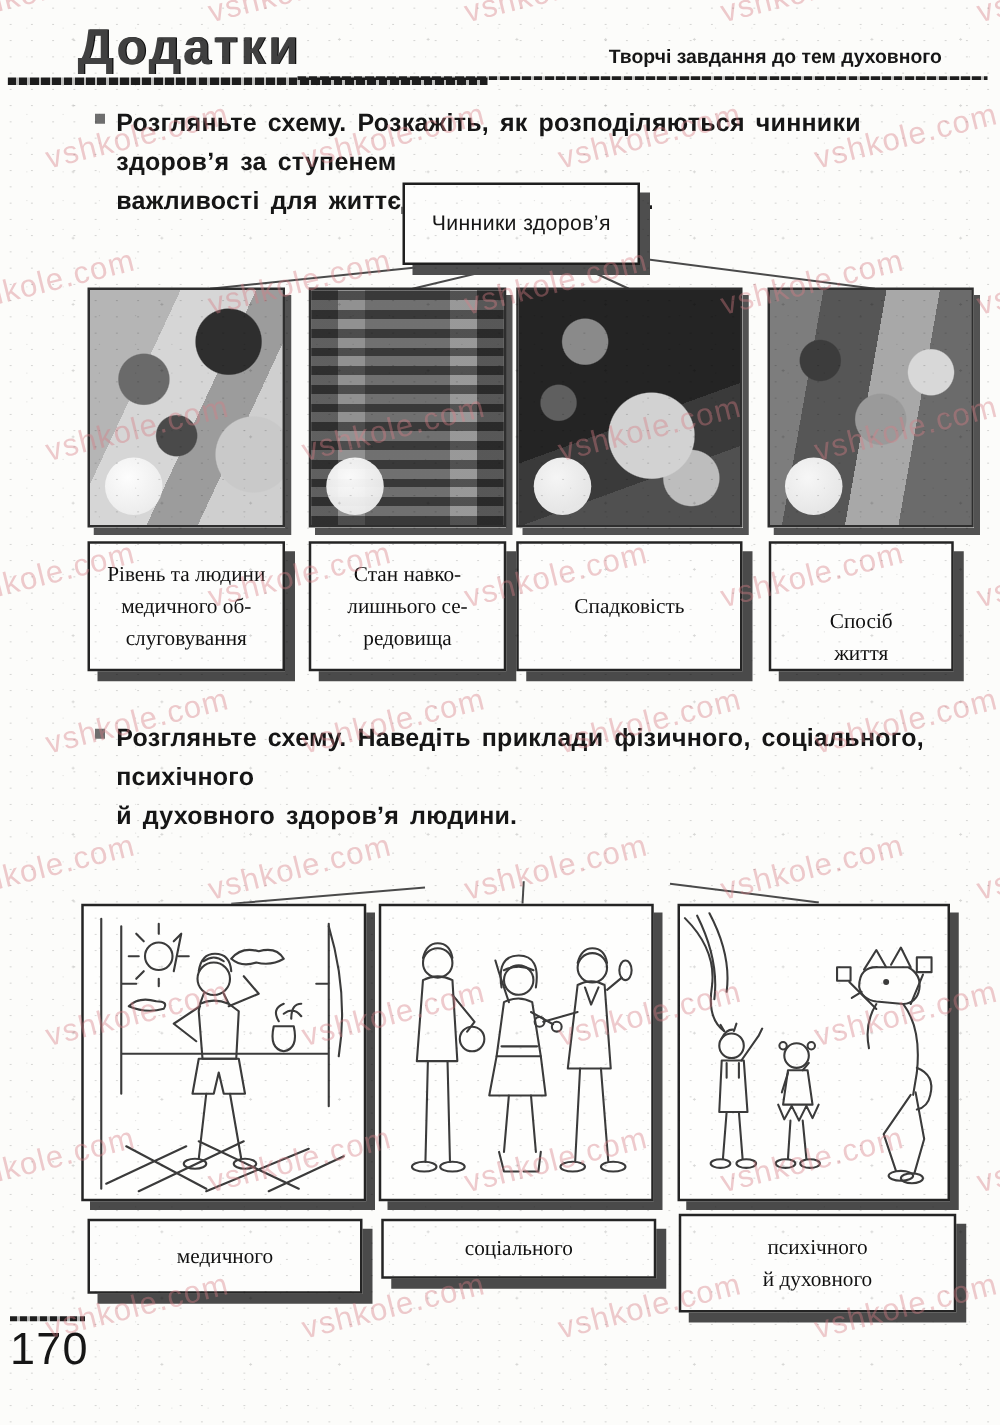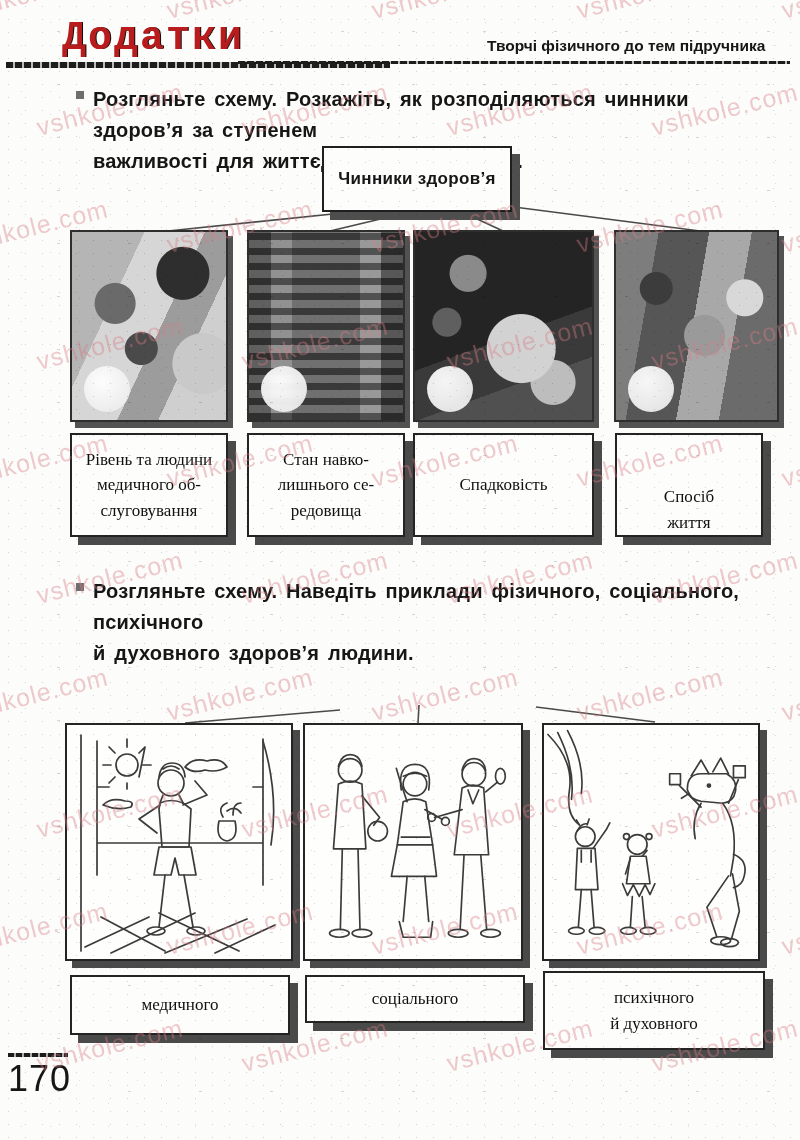--- a/index.html
+++ b/index.html
@@ -12,36 +12,36 @@
       radial-gradient(rgba(0,0,0,.40) .5px, transparent .8px),
       radial-gradient(rgba(0,0,0,.50) 1px, transparent 1.3px);
     background-size:17px 13px,29px 23px,71px 53px;
     background-position:0 0,7px 11px,23px 5px;}
   
   .wm-layer{position:absolute;inset:0;z-index:5;pointer-events:none;}
   .wm{position:absolute;transform:rotate(-14deg);font-size:25px;letter-spacing:1px;
       color:rgba(214,126,132,.40);white-space:nowrap;font-family:"Liberation Sans",sans-serif;}
   
   .hdr-title{position:absolute;left:62px;top:16px;font-size:40px;font-weight:800;
-      letter-spacing:2px;color:#b91c1c;text-shadow:1px 0 #101010;font-family:Liberation Mono, monospace;}
+      letter-spacing:2px;color:#404040;text-shadow:1px 0 #101010;}
   .rule{position:absolute;background:repeating-linear-gradient(90deg,#1d1d1d 0 7px,rgba(0,0,0,.25) 7px 9px);}
   .rule-left{left:6px;top:62px;width:384px;height:6px;}
   .rule-right{left:238px;top:61px;width:552px;height:3px;}
   .hdr-sub{position:absolute;left:487px;top:37px;font-size:15.5px;font-weight:700;white-space:nowrap;}
   
   .task{position:absolute;left:76px;width:705px;display:flex;align-items:flex-start;z-index:2;}
   .task1{top:84px;} .task2{top:576px;}
   .bullet{flex:0 0 auto;width:8px;height:8px;background:#6e6e6e;margin:7px 9px 0 0;}
   .task-text{margin:0;font-size:20px;font-weight:700;line-height:1.55;letter-spacing:.2px;
       word-spacing:3px;white-space:pre-line;}
   
   .titlebox{position:absolute;box-sizing:border-box;background:#fdfdfc;border:2px solid #1f1f1f;
       box-shadow:8px 8px 0 #4e4e4e;display:flex;align-items:center;justify-content:center;
       text-align:center;z-index:2;}
-  .titlebox span{font-size:17px;font-weight:700;letter-spacing:.3px;}
+  .titlebox span{font-size:17px;font-weight:400;letter-spacing:.3px;}
   .tb1{left:322px;top:146px;width:190px;height:66px;}
   .tb2{left:295px;top:639px;width:238px;height:64px;}
   .connectors{position:absolute;left:0;z-index:1;}
   .c1{top:206px;} .c2{top:704px;}
   .connectors line{stroke:#4a4a4a;stroke-width:1.6;}
   
   .photo{position:absolute;top:230px;height:192px;box-sizing:border-box;border:2px solid #2e2e2e;
       box-shadow:5px 6px 0 #525252;z-index:2;}
   .photo::after{content:"";position:absolute;left:12px;bottom:8px;width:46px;height:46px;
       border-radius:50%;background:radial-gradient(circle at 40% 35%, #ffffff, #e7e7e7);opacity:.95;}
@@ -136,21 +136,21 @@
       <span class="wm" style="left: 575px; top: 914px;">vshkole.com</span>
       <span class="wm" style="left: 780px; top: 914px;">vshkole.com</span>
       <span class="wm" style="left: 35px; top: 1031px;">vshkole.com</span>
       <span class="wm" style="left: 240px; top: 1031px;">vshkole.com</span>
       <span class="wm" style="left: 445px; top: 1031px;">vshkole.com</span>
       <span class="wm" style="left: 650px; top: 1031px;">vshkole.com</span>
     </div>
 
   <div class="hdr-title">Додатки</div>
   <div class="rule rule-left"></div>
-  <div class="hdr-sub">Творчі фізичного до тем підручника</div>
+  <div class="hdr-sub">Творчі завдання до тем духовного</div>
   <div class="rule rule-right"></div>
 
   <div class="task task1">
     <span class="bullet"></span>
     <p class="task-text">Розгляньте схему. Розкажіть, як розподіляються чинники здоров’я за ступенем
 важливості для життєдіяльності людини.</p>
   </div>
 
   <svg class="connectors c1" width="800" height="28" viewBox="0 0 800 28">
     <line x1="352" y1="6" x2="168" y2="25"></line>

